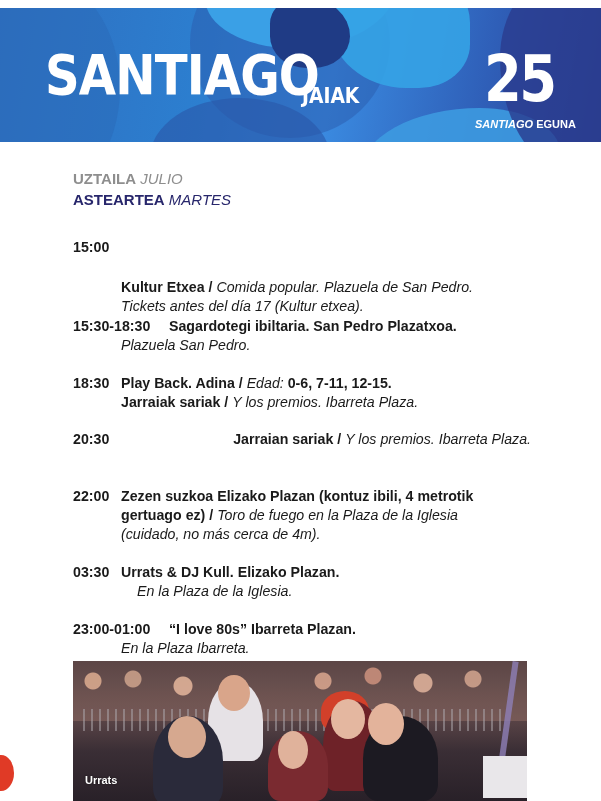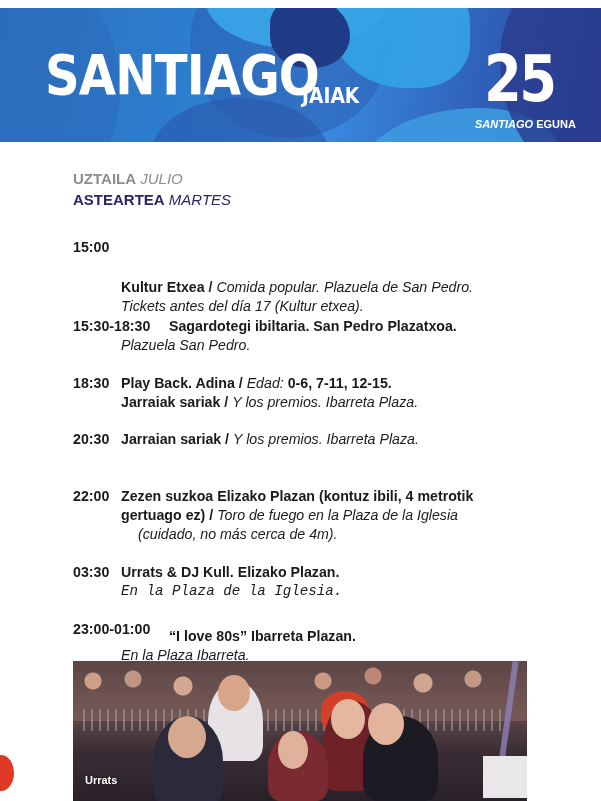--- a/index.html
+++ b/index.html
@@ -163,41 +163,41 @@
     <div class="event" style="top: 136px;">
       <span class="time">18:30</span>
       <div class="body" style="left: 48px;">
         <span class="line"><span class="b">Play Back. Adina / </span><span class="i">Edad: </span><span class="b">0-6, 7-11, 12-15.</span></span>
         <span class="line" style="margin-left: 0px;"><span class="b">Jarraiak sariak / </span><span class="i">Y los premios. Ibarreta Plaza.</span></span>
       </div>
     </div>
     <div class="event" style="top: 192px;">
       <span class="time">20:30</span>
       <div class="body" style="left: 48px;">
-        <span class="line" style="margin-left: 0px;"><span class="b">Jarraian sariak / </span><span class="i">Y los premios. Ibarreta Plaza.</span></span>
+        <span class="line" style="margin-left: 0px; text-align: right;"><span class="b">Jarraian sariak / </span><span class="i">Y los premios. Ibarreta Plaza.</span></span>
       </div>
     </div>
     <div class="event" style="top: 249px;">
       <span class="time">22:00</span>
       <div class="body" style="left: 48px;">
         <span class="line"><span class="b">Zezen suzkoa Elizako Plazan (kontuz ibili, 4 metrotik</span></span>
         <span class="line" style="margin-left: 0px;"><span class="b">gertuago ez) / </span><span class="i">Toro de fuego en la Plaza de la Iglesia</span></span>
-        <span class="line" style="margin-left: 17px;"><span class="i">(cuidado, no más cerca de 4m).</span></span>
+        <span class="line" style="margin-left: 0px;"><span class="i">(cuidado, no más cerca de 4m).</span></span>
       </div>
     </div>
     <div class="event" style="top: 325px;">
       <span class="time">03:30</span>
       <div class="body" style="left: 48px;">
         <span class="line"><span class="b">Urrats &amp; DJ Kull. Elizako Plazan.</span></span>
-        <span class="line" style="margin-left: 0px; font-family: Liberation Mono, monospace;"><span class="i">En la Plaza de la Iglesia.</span></span>
+        <span class="line" style="margin-left: 16px;"><span class="i">En la Plaza de la Iglesia.</span></span>
       </div>
     </div>
     <div class="event" style="top: 382px;">
       <span class="time">23:00-01:00</span>
-      <div class="body" style="left: 96px; margin-top: 7px;">
+      <div class="body" style="left: 96px;">
         <span class="line"><span class="b">“I love 80s” Ibarreta Plazan.</span></span>
         <span class="line" style="margin-left: -48px;"><span class="i">En la Plaza Ibarreta.</span></span>
       </div>
     </div>
   </div>
 
 <div class="photo">
   <div class="crowd"></div>
   <div class="fence"></div>
   <div class="person p2"></div>

